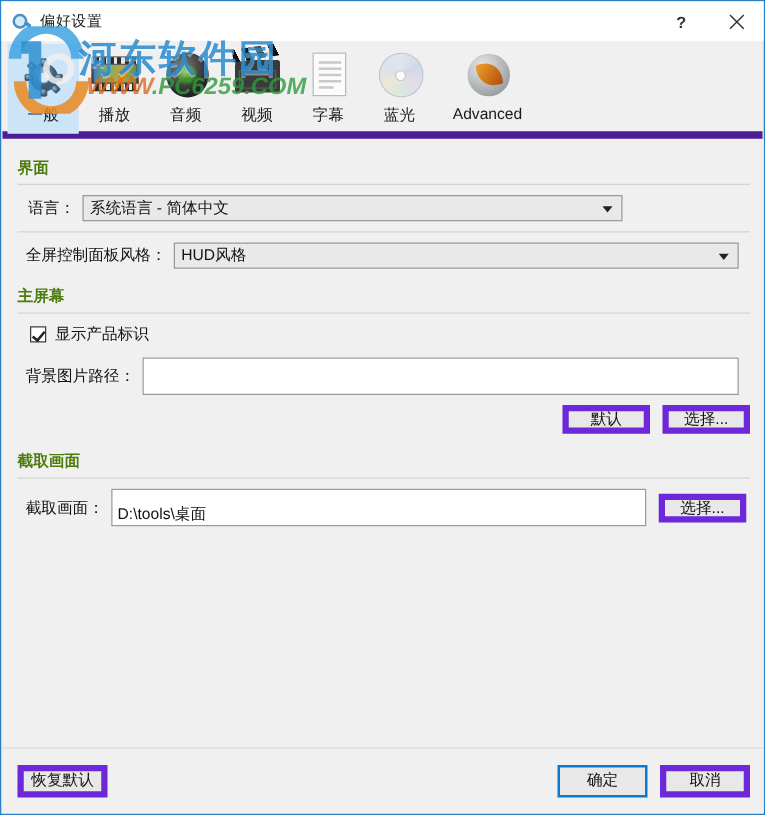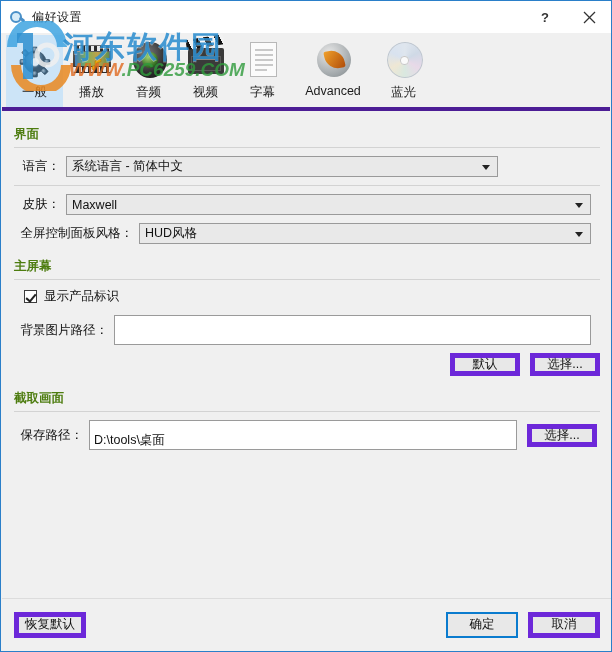--- a/index.html
+++ b/index.html
@@ -76,21 +76,21 @@
     color: #2f9b3c; letter-spacing: 0px;
     white-space: nowrap; opacity: .8;
   }
   #wm-url .orange { color: #e06a20; }
 
   
   #tabstrip {
     position: absolute; top: 32px; left: 1px;
     width: 608px; height: 78px;
     background: #f0f0f0;
-    border-bottom: 4px solid #4c1d95;
+    border-bottom: 6px solid #4c1d95;
     display: flex; align-items: flex-start;
     padding-left: 4px; padding-top: 2px;
   }
   .tab {
     width: 57px; height: 72px;
     display: flex; flex-direction: column;
     align-items: center; justify-content: flex-start;
     padding-top: 3px;
     cursor: default; position: relative;
   }
@@ -315,36 +315,36 @@
           <i style="top:6px;width:18px"></i>
             <i style="top:11px;width:18px"></i>
           <i style="top:16px;width:18px"></i>
             <i style="top:21px;width:18px"></i>
           <i style="top:26px;width:12px"></i>
         </div>
       </div>
       <div class="lbl">字幕</div>
     </div>
 
+    <div class="tab">
+      <div class="ico">
+        <div class="ic-disc">
+            <div class="hole"></div>
+          </div>
+      </div>
+      <div class="lbl">蓝光</div>
+    </div>
+
     <div class="tab wide">
       <div class="ico">
         <div class="ic-adv">
             <div class="leaf"></div>
           </div>
       </div>
       <div class="lbl">Advanced</div>
-    </div>
-
-    <div class="tab">
-      <div class="ico">
-        <div class="ic-disc">
-            <div class="hole"></div>
-          </div>
-      </div>
-      <div class="lbl">蓝光</div>
     </div>
   </div>
 
   <div id="watermark">
     <svg id="wm-logo" viewBox="0 0 74 70">
       <path d="M4 26 A30 30 0 0 1 64 26 L54 26 A20 20 0 0 0 14 26 Z" fill="#3ea3e0" opacity=".85"></path>
       <path d="M8 44 A30 30 0 0 0 68 44 L58 44 A20 20 0 0 1 18 44 Z" fill="#e98820" opacity=".85"></path>
       <path d="M14 12 L30 12 L30 58 L20 58 L20 22 L14 22 Z" fill="#2e8fd0" opacity=".85"></path>
       <circle cx="44" cy="34" r="10" fill="none" stroke="#f0f0f0" stroke-width="5" opacity=".85"></circle>
     </svg>
@@ -361,27 +361,20 @@
     <div class="row">
       <div class="lab" style="width:52px">语言：</div>
       <div class="combo" style="width:432px">
         <span>系统语言 - 简体中文</span>
         <span class="arrow"></span>
       </div>
     </div>
 
     <div class="group-rule"></div>
     <div class="row">
-      <div class="lab" style="width:52px">皮肤：</div>
-      <div class="combo" style="width:525px">
-        <span>Maxwell</span>
-        <span class="arrow"></span>
-      </div>
-    </div>
-    <div class="row">
       <div class="lab" style="width:125px">全屏控制面板风格：</div>
       <div class="combo" style="width:452px">
         <span>HUD风格</span>
         <span class="arrow"></span>
       </div>
     </div>
 
     <div class="group-title" style="margin-top:14px">主屏幕</div>
     <div class="group-rule"></div>
     <div class="chkrow">
@@ -395,21 +388,21 @@
       </div>
     </div>
     <div class="right-row">
       <div class="btn" style="width:70px">默认</div>
       <div class="btn" style="width:70px">选择...</div>
     </div>
 
     <div class="group-title" style="margin-top:14px">截取画面</div>
     <div class="group-rule"></div>
     <div class="row">
-      <div class="lab" style="width:75px">保存路径：</div>
+      <div class="lab" style="width:75px">截取画面：</div>
       <div class="textbox" style="width:428px">
         <span>D:\tools\桌面</span>
       </div>
       <div class="btn" style="width:70px; margin-left:10px">选择...</div>
     </div>
   </div>
 
   <div id="footer">
     <div class="btn">恢复默认</div>
     <div class="spacer"></div>

